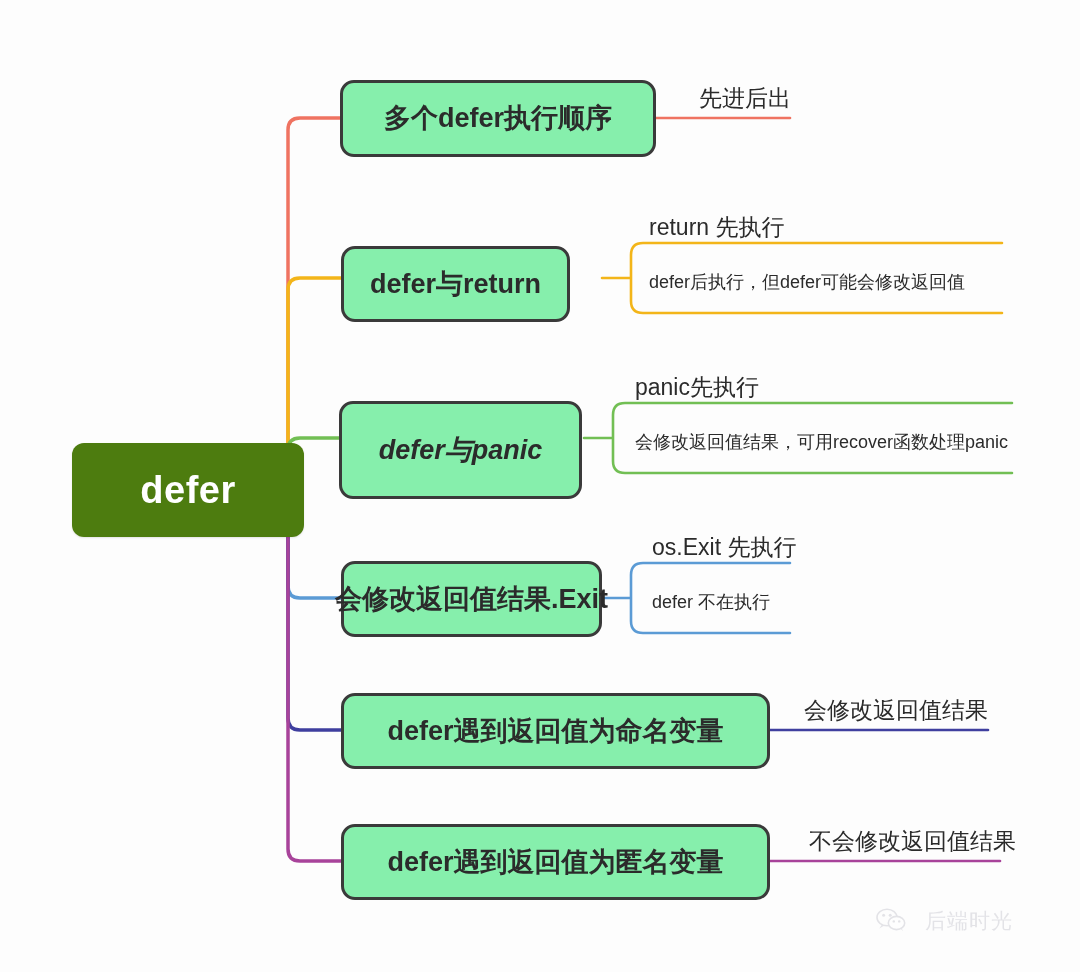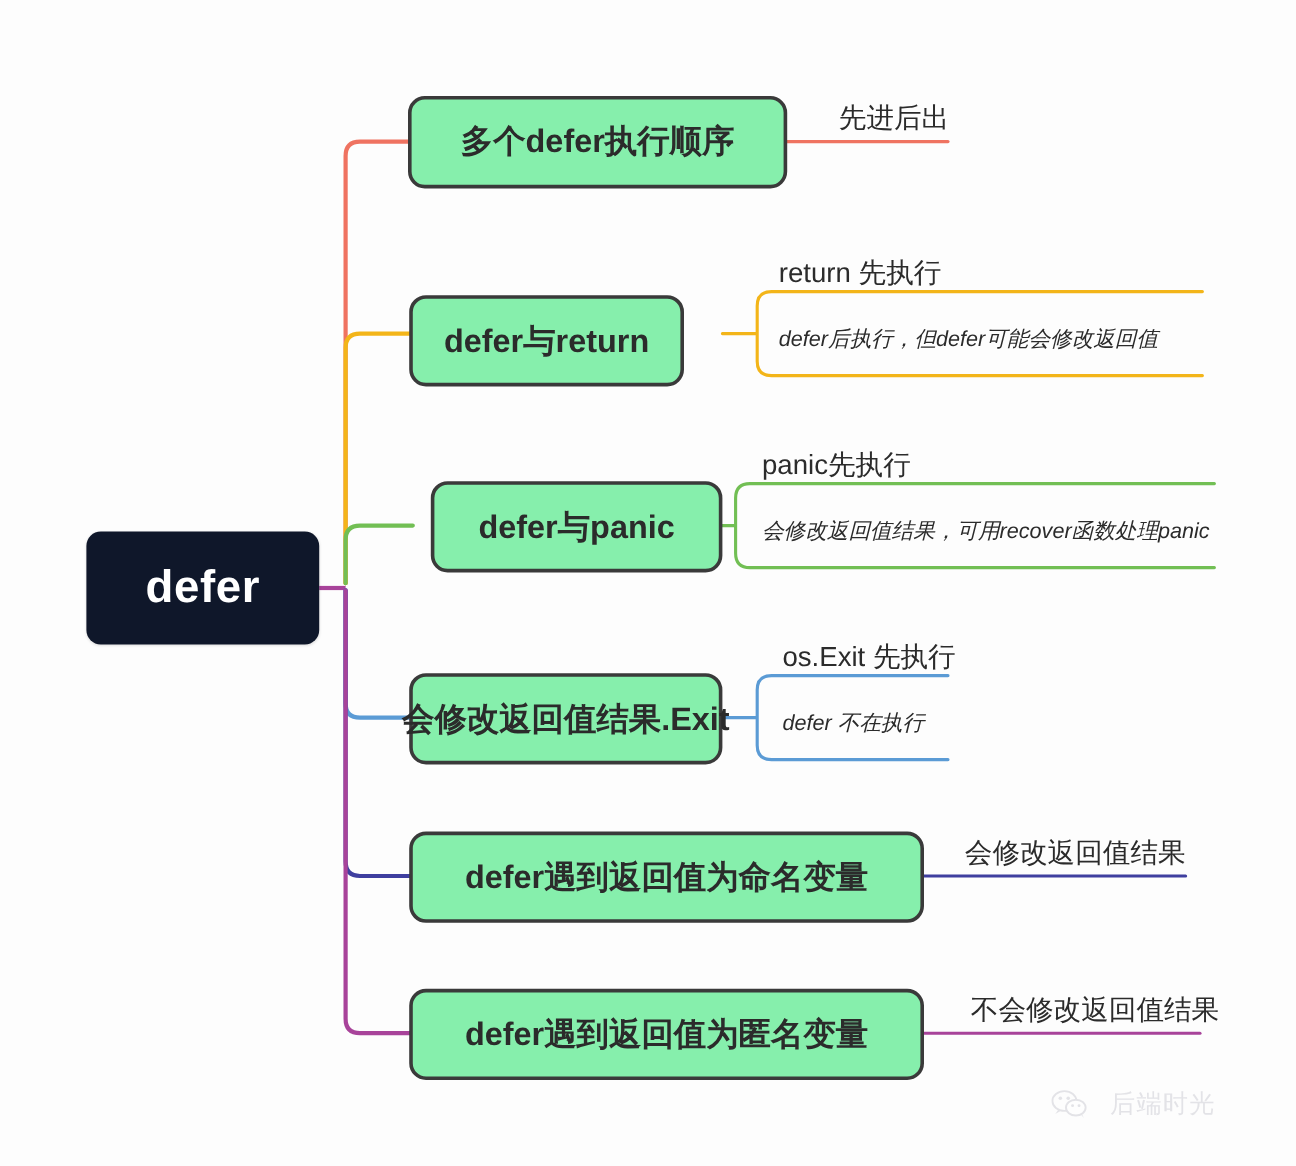--- a/index.html
+++ b/index.html
@@ -24,23 +24,23 @@
     width: 1080px;
     height: 972px;
     pointer-events: none;
   }
 
   
   .root-node {
     position: absolute;
     left: 72px;
     top: 443px;
-    width: 194px;
+    width: 232px;
     height: 94px;
-    background: #0f172a;
+    background: #4d7c0f;
     border-radius: 12px;
     display: flex;
     align-items: center;
     justify-content: center;
     box-shadow: 0 1px 2px rgba(0,0,0,0.10);
     z-index: 5;
   }
   .root-label {
     color: #ffffff;
     font-size: 38px;
@@ -75,21 +75,21 @@
     z-index: 3;
     white-space: nowrap;
   }
   .leaf-text {
     display: block;
     color: #2b2b2b;
     line-height: 1.15;
     padding: 0 4px 5px 4px;
   }
   .leaf-small .leaf-text { font-size: 23px; }
-  .leaf-mid .leaf-text   { font-size: 18px; font-style: italic; }
+  .leaf-mid .leaf-text   { font-size: 18px; }
 
   
   .watermark {
     position: absolute;
     left: 876px;
     top: 908px;
     display: flex;
     align-items: center;
     gap: 19px;
     opacity: 0.55;
@@ -144,21 +144,21 @@
   </div>
 
   <div class="topic" style="left:340px; top:80px; width:316px; height:77px;">
     <span class="topic-label">多个defer执行顺序</span>
   </div>
 
   <div class="topic" style="left:341px; top:246px; width:229px; height:76px;">
     <span class="topic-label">defer与return</span>
   </div>
 
-  <div class="topic" style="left:359px; top:401px; width:243px; height:76px;">
+  <div class="topic" style="left:339px; top:401px; width:243px; height:98px;font-style:italic;">
     <span class="topic-label">defer与panic</span>
   </div>
 
   <div class="topic" style="left:341px; top:561px; width:261px; height:76px;">
     <span class="topic-label">会修改返回值结果.Exit</span>
   </div>
 
   <div class="topic" style="left:341px; top:693px; width:429px; height:76px;">
     <span class="topic-label">defer遇到返回值为命名变量</span>
   </div>

